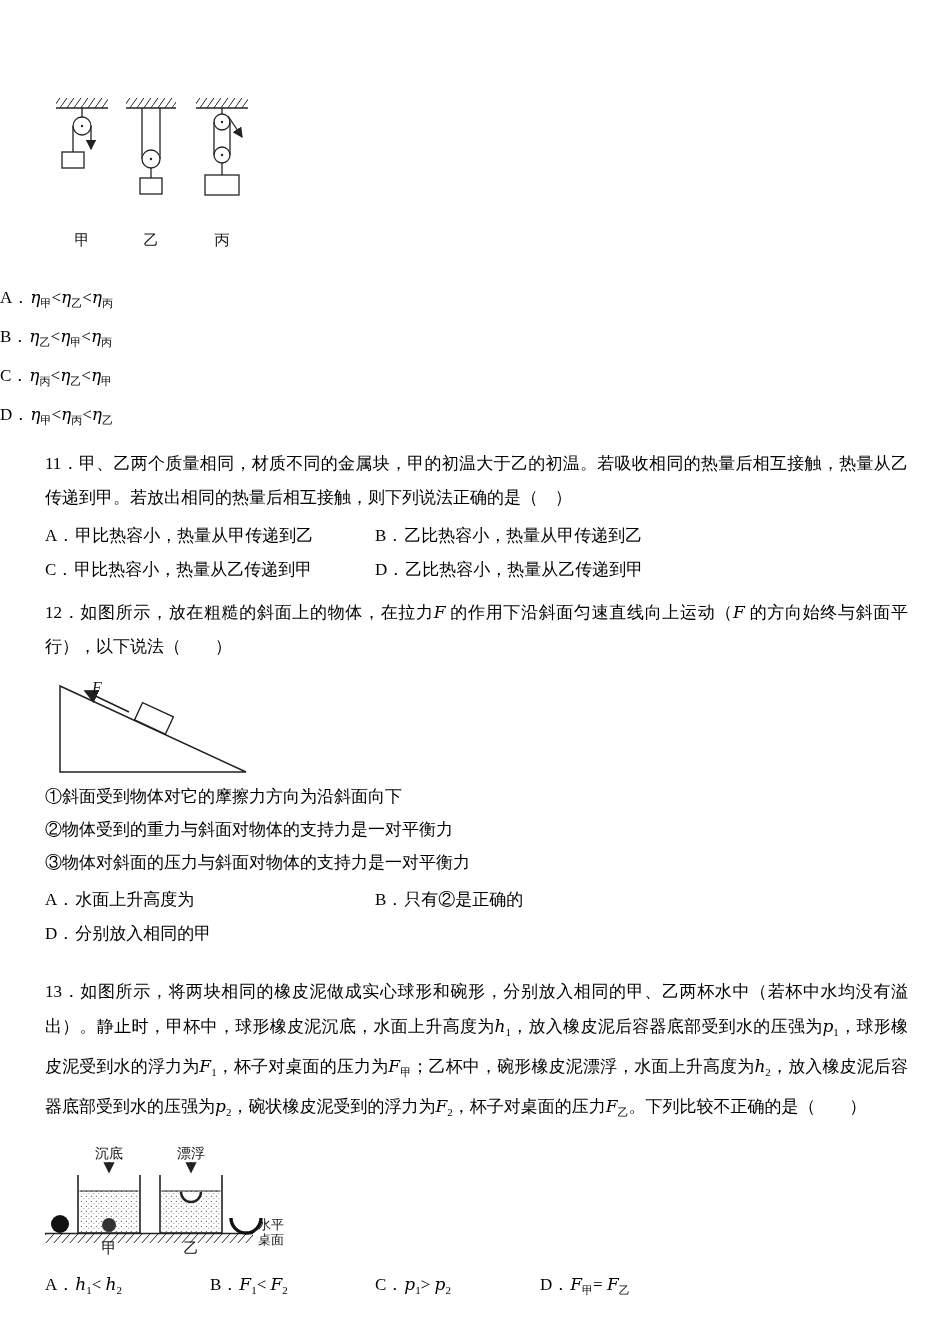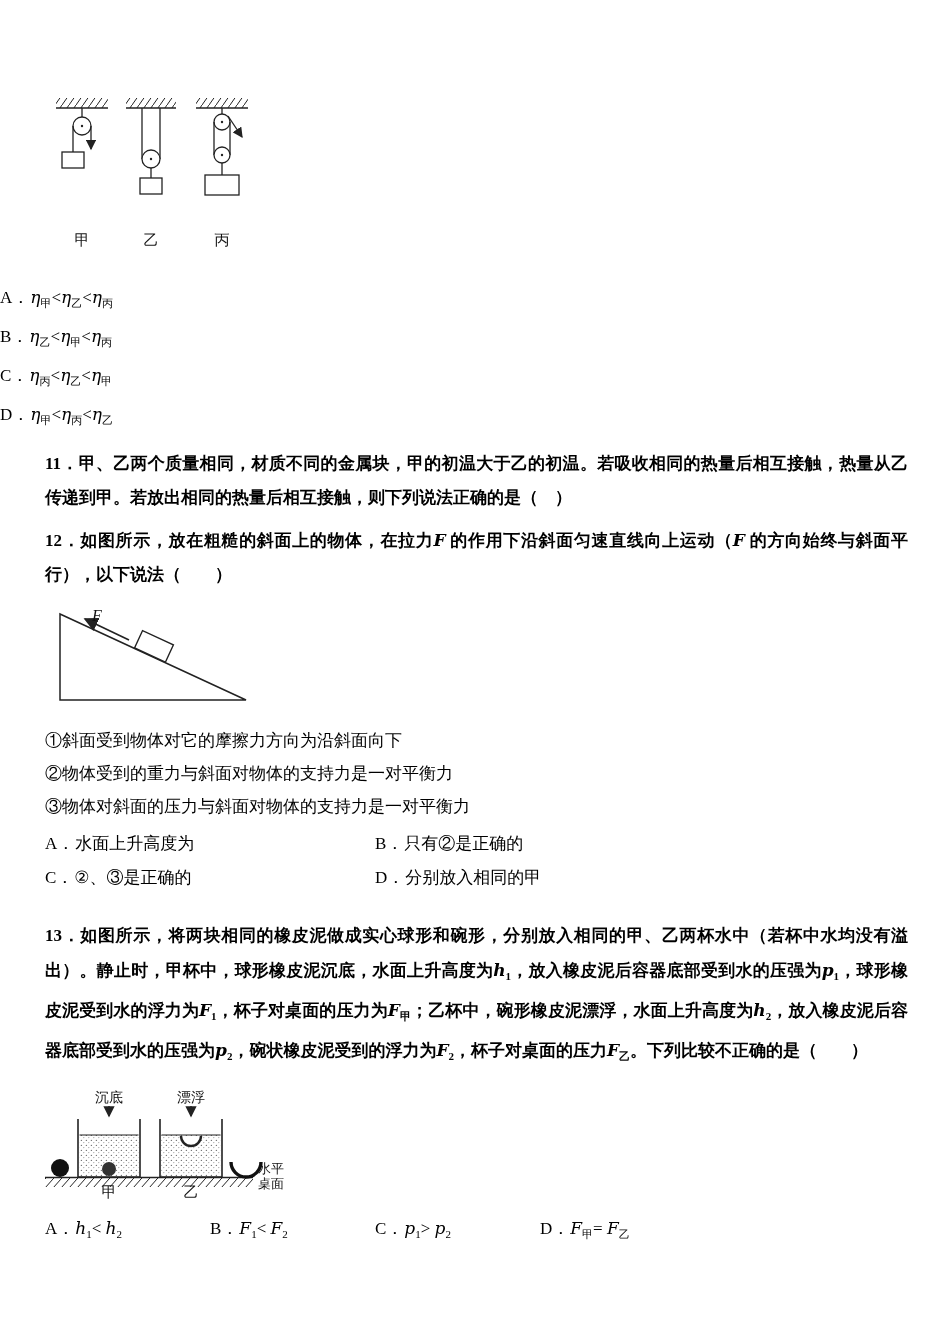--- a/index.html
+++ b/index.html
@@ -3,30 +3,30 @@
 <meta charset="utf-8">
 <style>
   * { margin:0; padding:0; box-sizing:border-box; }
   html,body { background:#ffffff; }
   .page {
     position:relative; width:950px; height:1344px; background:#fff; color:#000;
     font-family:"Liberation Serif","DejaVu Serif",serif; font-size:17px; overflow:hidden;
   }
   .v  { font-style:italic; font-family:"DejaVu Serif","Liberation Serif",serif; }
   .sb { font-size:11px; vertical-align:-4px; }
-  .para { margin-left:45px; margin-right:42px; line-height:34px; text-align:justify;font-weight:bold; }
+  .para { margin-left:45px; margin-right:42px; line-height:34px; text-align:justify; }
   .row  { line-height:33px; }
   .optcol { margin-top:30px; }
   .grid2 { display:grid; grid-template-columns:330px 1fr; margin-left:45px; line-height:34px; margin-top:4px; }
   .grid4 { display:grid; grid-template-columns:165px 165px 165px 1fr; margin-left:45px; line-height:34px; margin-top:8px; }
   .optlabel { margin-right:1px; }
   .fig-pulleys { margin:95px 0 0 48px; }
   .fig-incline { margin:16px 0 0 55px; }
   .fig-beakers { margin:16px 0 0 45px;text-align:center; }
-  .stmts { margin-left:45px; margin-top:20px; line-height:34px; }
+  .stmts { margin-left:45px; margin-top:4px; line-height:34px; }
   .mt8  { margin-top:8px; }
   .mt10 { margin-top:10px; }
   .mt12 { margin-top:24px; }
   svg { display:block; }
   svg text { font-family:"Liberation Serif","DejaVu Serif",serif; fill:#111; }
 </style>
 </head>
 <body>
 
 <div class="page">
@@ -81,20 +81,26 @@
   </div>
 
   <div class="optcol">
     <div class="row"><span class="optlabel">A．</span><span><span class="v">η</span><span class="sb">甲</span><span>&lt;</span><span class="v">η</span><span class="sb">乙</span><span>&lt;</span><span class="v">η</span><span class="sb">丙</span></span></div>
     <div class="row"><span class="optlabel">B．</span><span><span class="v">η</span><span class="sb">乙</span><span>&lt;</span><span class="v">η</span><span class="sb">甲</span><span>&lt;</span><span class="v">η</span><span class="sb">丙</span></span></div>
     <div class="row"><span class="optlabel">C．</span><span><span class="v">η</span><span class="sb">丙</span><span>&lt;</span><span class="v">η</span><span class="sb">乙</span><span>&lt;</span><span class="v">η</span><span class="sb">甲</span></span></div>
     <div class="row"><span class="optlabel">D．</span><span><span class="v">η</span><span class="sb">甲</span><span>&lt;</span><span class="v">η</span><span class="sb">丙</span><span>&lt;</span><span class="v">η</span><span class="sb">乙</span></span></div>
   </div>
 
   <p class="para mt10">11．甲、乙两个质量相同，材质不同的金属块，甲的初温大于乙的初温。若吸收相同的热量后相互接触，热量从乙传递到甲。若放出相同的热量后相互接触，则下列说法正确的是（　）</p>
+  <div class="grid2">
+    <div><span class="optlabel">A．</span><span>甲比热容小，热量从甲传递到乙</span></div>
+    <div><span class="optlabel">B．</span><span>乙比热容小，热量从甲传递到乙</span></div>
+    <div><span class="optlabel">C．</span><span>甲比热容小，热量从乙传递到甲</span></div>
+    <div><span class="optlabel">D．</span><span>乙比热容小，热量从乙传递到甲</span></div>
+  </div>
 
   <p class="para mt8"><span>12．如图所示，放在粗糙的斜面上的物体，在拉力</span><span class="v">F</span><span> 的作用下沿斜面匀速直线向上运动（</span><span class="v">F</span><span> 的方向始终与斜面平行），以下说法（　　）</span></p>
 
   <div class="fig-incline">
     <svg width="195" height="96" viewBox="0 0 195 96">
       <defs>
         <marker id="ahi" markerWidth="10" markerHeight="9" refX="8" refY="4.5" orient="auto">
           <path d="M0,0 L9,4.5 L0,9 Z" fill="#222"></path>
         </marker>
       </defs>
@@ -109,21 +115,20 @@
 
   <div class="stmts">
     <div class="row">①斜面受到物体对它的摩擦力方向为沿斜面向下</div>
     <div class="row">②物体受到的重力与斜面对物体的支持力是一对平衡力</div>
     <div class="row">③物体对斜面的压力与斜面对物体的支持力是一对平衡力</div>
   </div>
 
   <div class="grid2">
     <div><span class="optlabel">A．</span><span>水面上升高度为</span></div>
     <div><span class="optlabel">B．</span><span>只有②是正确的</span></div>
-    <div><span class="optlabel">C．</span><span>②、③是正确的</span></div>
     <div><span class="optlabel">D．</span><span>分别放入相同的甲</span></div>
   </div>
 
   <p class="para mt12"><span>13．如图所示，将两块相同的橡皮泥做成实心球形和碗形，分别放入相同的甲、乙两杯水中（若杯中水均没有溢出）。静止时，甲杯中，球形橡皮泥沉底，水面上升高度为</span><span class="v">h</span><span class="sb">1</span><span>，放入橡皮泥后容器底部受到水的压强为</span><span class="v">p</span><span class="sb">1</span><span>，球形橡皮泥受到水的浮力为</span><span class="v">F</span><span class="sb">1</span><span>，杯子对桌面的压力为</span><span class="v">F</span><span class="sb">甲</span><span>；乙杯中，碗形橡皮泥漂浮，水面上升高度为</span><span class="v">h</span><span class="sb">2</span><span>，放入橡皮泥后容器底部受到水的压强为</span><span class="v">p</span><span class="sb">2</span><span>，碗状橡皮泥受到的浮力为</span><span class="v">F</span><span class="sb">2</span><span>，杯子对桌面的压力</span><span class="v">F</span><span class="sb">乙</span><span>。下列比较不正确的是（　　）</span></p>
 
   <div class="fig-beakers">
     <svg width="292" height="114" viewBox="0 0 292 114">
       <defs>
         <pattern id="stp" width="5" height="5" patternUnits="userSpaceOnUse">
           <circle cx="1.4" cy="1.4" r="0.7" fill="#777"></circle>

